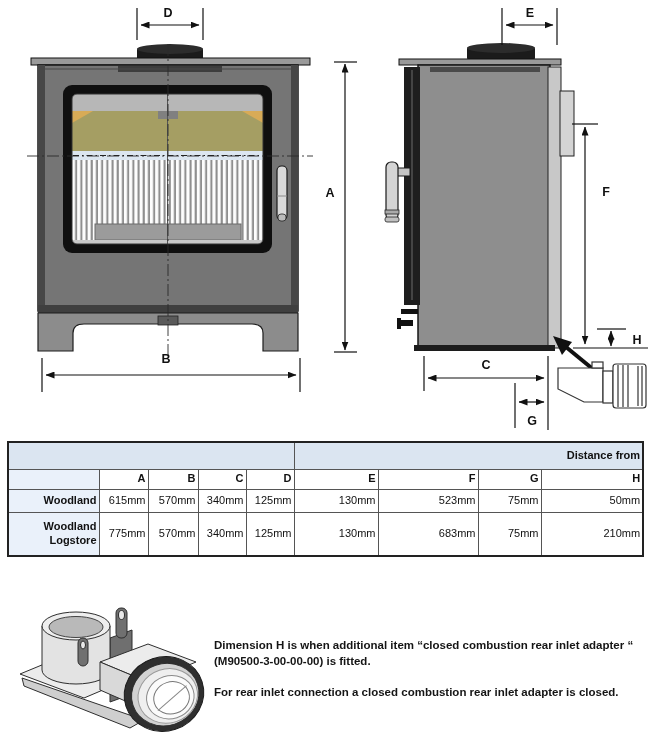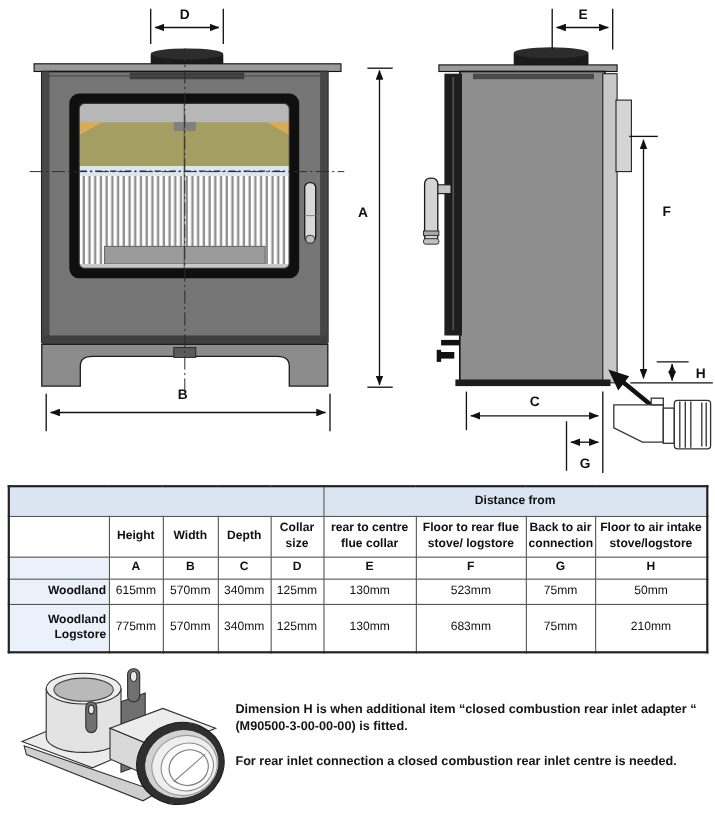--- a/index.html
+++ b/index.html
@@ -9,21 +9,21 @@
   }
   svg text{font-family:"Liberation Sans",sans-serif;font-size:12.5px;font-weight:600;fill:#111;}
   #diagram{position:absolute;left:0;top:0;}
   
   table.dims{
     position:absolute;left:7px;top:441px;width:636px;
     border-collapse:collapse;table-layout:fixed;
     font-size:11px;color:#111;border:2px solid #222;
   }
   table.dims td{
-    border:1px solid #555;text-align:center;vertical-align:middle;
+    border:1px solid #555;text-align:right;vertical-align:middle;
     padding:1px 2px;line-height:1.25;background:#fff;
   }
   table.dims td.hd{font-weight:bold;}
   table.dims td.blue{background:var(--header-blue,#dbe5f1);}
   table.dims td.lblblue{background:var(--label-blue,#eaf1fa);}
   table.dims td.rowlbl{
     background:var(--label-blue,#eaf1fa);text-align:right;padding-left:5px;font-weight:bold;
   }
   tr.r1{height:27px;} tr.r2{height:37px;} tr.r3{height:20px;}
   tr.r4{height:23px;} tr.r5{height:44px;}
@@ -190,31 +190,20 @@
       <col style="width:48px">
       <col style="width:84px">
     <col style="width:100px">
       <col style="width:63px">
       <col style="width:102px">
   </colgroup>
   <tbody>
       <tr class="r1">
     <td colspan="5" class="blue"></td>
     <td colspan="4" class="blue hd">Distance from</td>
-  </tr>
-  <tr class="r2">
-    <td></td>
-    <td class="hd">Height</td>
-    <td class="hd">Width</td>
-    <td class="hd">Depth</td>
-    <td class="hd">Collar size</td>
-    <td class="hd">rear to centre flue collar</td>
-    <td class="hd">Floor to rear flue stove/ logstore</td>
-    <td class="hd">Back to air connection</td>
-    <td class="hd">Floor to air intake stove/logstore</td>
   </tr>
   <tr class="r3">
     <td class="lblblue"></td>
     <td class="hd">A</td>
     <td class="hd">B</td>
     <td class="hd">C</td>
     <td class="hd">D</td>
     <td class="hd">E</td>
     <td class="hd">F</td>
     <td class="hd">G</td>
@@ -265,14 +254,14 @@
       <ellipse cx="155" cy="99" rx="30" ry="27" fill="#efefef" stroke="#9a9a9a"></ellipse>
       <ellipse cx="157" cy="101" rx="24" ry="21.5" fill="#fbfbfb" stroke="#8a8a8a"></ellipse>
       <ellipse cx="158" cy="102" rx="18" ry="16" fill="#ffffff" stroke="#777"></ellipse>
       <line x1="141" y1="110" x2="176" y2="95" stroke="#888"></line>
     </g>
   </g>
 </svg>
 
 <div class="notes">
   <p>Dimension H is when additional item  “closed combustion rear inlet adapter “ (M90500-3-00-00-00) is fitted.</p>
-  <p>For rear inlet connection a  closed combustion rear inlet centre is needed.</p>
+  <p>For rear inlet connection a  closed combustion rear inlet adapter is closed.</p>
 </div>
 
 </body></html>

